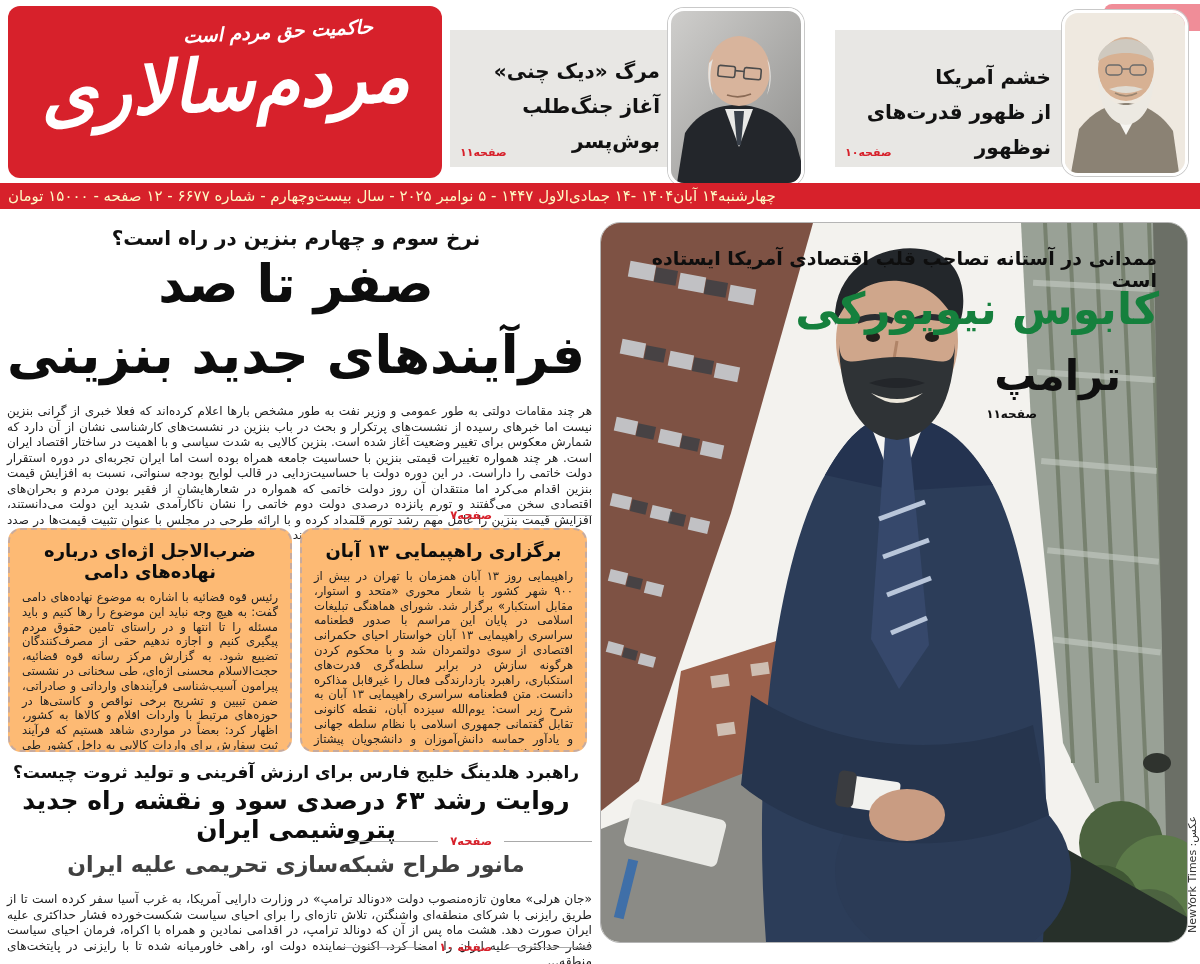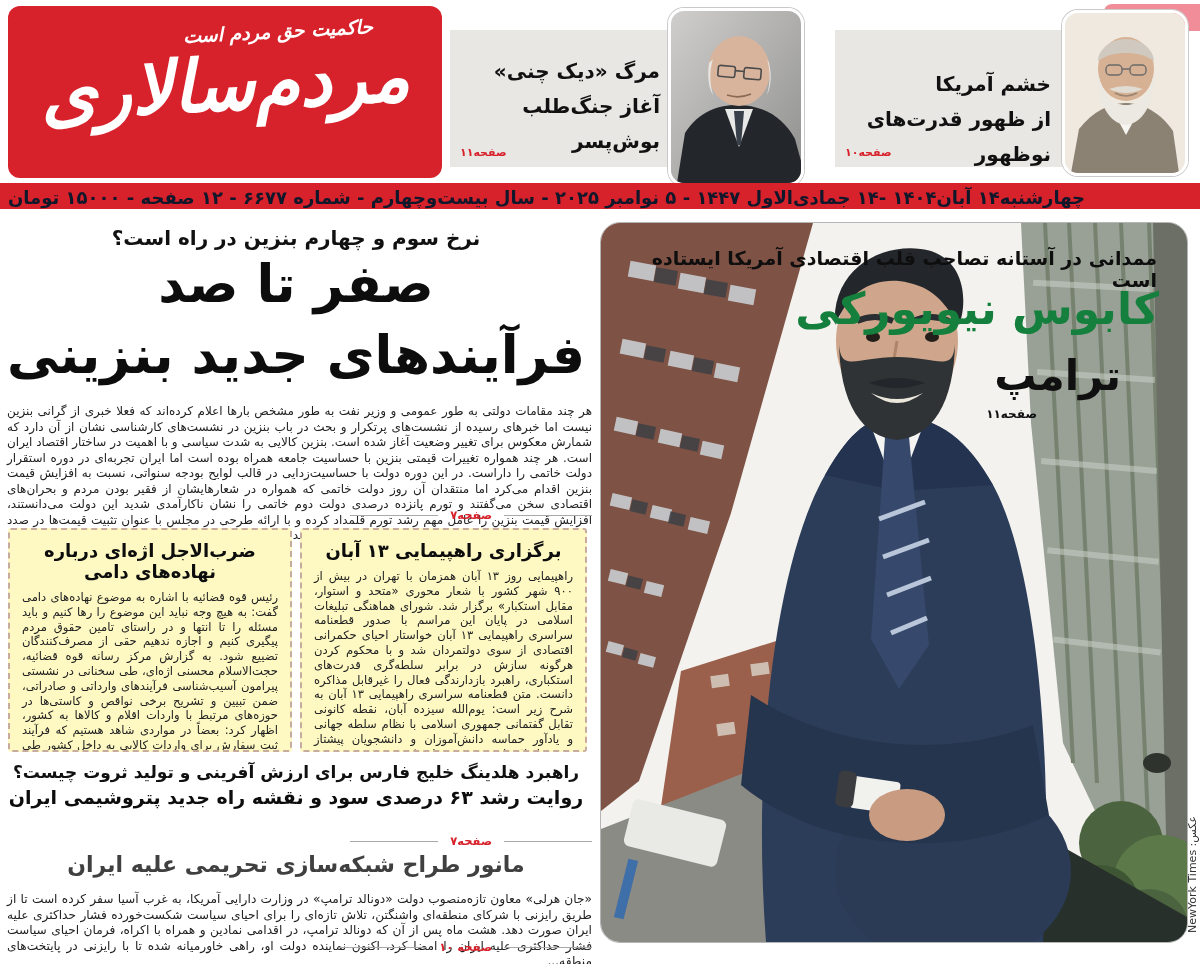--- a/index.html
+++ b/index.html
@@ -12,50 +12,50 @@
   .mast-title{position:absolute;top:40px;left:0;width:100%;text-align:center;color:#fff;
               font-size:72px;font-weight:bold;font-style:italic;line-height:1.1;transform:rotate(-3deg);}
   .corner-tag{position:absolute;left:1104px;top:4px;width:104px;height:27px;background:#f08d98;border-radius:8px;
               color:#fff;font-weight:bold;font-size:16px;text-align:center;line-height:27px;letter-spacing:1px;}
   
   .graybox{position:absolute;background:#e8e7e4;}
   .gb-cheney{left:450px;top:30px;width:350px;height:137px;}
   .gb-anger{left:835px;top:30px;width:262px;height:137px;}
   .gb-title{position:absolute;text-align:right;font-weight:800;font-size:20px;line-height:1.75;color:#111;}
   .gb-cheney .gb-title{right:140px;top:24px;padding-left:24px;}
-  .gb-anger .gb-title{right:46px;top:37px;text-align:right;}
+  .gb-anger .gb-title{right:46px;top:30px;text-align:right;}
   .gb-page{position:absolute;left:10px;bottom:8px;color:#d7212b;font-size:11px;font-weight:bold;}
   .portrait{position:absolute;border-radius:16px;overflow:hidden;border:3px solid #fff;box-shadow:0 0 0 1px #c9c9c9;}
   .ph-cheney{left:668px;top:8px;width:130px;height:172px;}
   .ph-anger{left:1062px;top:10px;width:120px;height:160px;}
   
   .datebar{position:absolute;left:0;top:183px;width:1200px;height:26px;background:#d7212b;}
-  .datebar span{position:absolute;left:8px;top:4px;color:#0f172a;font-size:18px;font-weight:bold;white-space:nowrap;direction:rtl;}
+  .datebar span{position:absolute;left:8px;top:4px;color:#fef9c3;font-size:15px;font-weight:normal;white-space:nowrap;direction:rtl;}
   
   .kicker1{position:absolute;left:0;top:226px;width:592px;text-align:center;font-size:20px;font-weight:800;color:#111;}
   .h1a{position:absolute;left:0;top:252px;width:592px;text-align:center;font-size:52px;font-weight:800;color:#0d0d0d;line-height:1.25;}
   .h1b{position:absolute;left:0;top:322px;width:592px;text-align:center;font-size:52px;font-weight:800;color:#0d0d0d;line-height:1.3;}
   .leadbody{position:absolute;left:7px;top:404px;width:585px;font-size:12px;line-height:15.5px;
             text-align:justify;text-align-last:center;color:#222;}
   .pref{position:absolute;display:flex;align-items:center;justify-content:flex-start;gap:12px;}
   .pref .ln{width:88px;height:1px;background:#a9a9a9;}
   .pref .tx{color:#d7212b;font-size:11.5px;font-weight:bold;white-space:nowrap;}
   .pref1{left:0;top:508px;width:592px;}
   .pref2{left:0;top:834px;width:592px;}
   .pref3{left:0;top:940px;width:592px;}
   
-  .dbox{position:absolute;top:528px;height:224px;background:#fef9c3;border:2px dashed #c7ab9f;border-radius:3px;
+  .dbox{position:absolute;top:528px;height:224px;background:#fdba74;border:2px dashed #c7ab9f;border-radius:13px;
         box-sizing:border-box;padding:10px 12px 6px;overflow:hidden;}
   .dbox1{left:8px;width:284px;}
   .dbox2{left:300px;width:287px;}
   .dbox h3{margin:0 0 8px;text-align:center;font-size:18px;font-weight:800;color:#0d0d0d;}
   .dbox p{margin:0;font-size:11.6px;line-height:14.8px;text-align:justify;color:#222;}
   
   .kicker2{position:absolute;left:0;top:762px;width:592px;text-align:center;font-size:17px;font-weight:800;color:#111;}
-  .h2{position:absolute;left:0;top:786px;width:592px;text-align:center;font-size:19px;font-weight:800;color:#0d0d0d;}
+  .h2{position:absolute;left:0;top:786px;width:592px;text-align:center;font-size:25px;font-weight:800;color:#0d0d0d;}
   .h3{position:absolute;left:0;top:852px;width:592px;text-align:center;font-size:22px;font-weight:800;color:#404040;}
   .sancbody{position:absolute;left:7px;top:892px;width:585px;font-size:12.2px;line-height:15.6px;
             text-align:justify;color:#222;}
   
   .mainphoto{position:absolute;left:600px;top:222px;width:586px;height:719px;border-radius:20px;overflow:hidden;
              border:1px solid #b5b5b5;background:#f3f2ee;}
   .mp-kicker{position:absolute;top:24px;right:30px;font-size:19px;font-weight:800;color:#0e0e0e;}
   .mp-red{position:absolute;top:60px;right:28px;font-size:44px;font-weight:800;color:#15803d;}
   .mp-black{position:absolute;top:128px;right:66px;font-size:42px;font-weight:800;color:#101010;}
   .mp-page{position:absolute;top:184px;right:150px;font-size:12px;font-weight:bold;color:#101010;}

